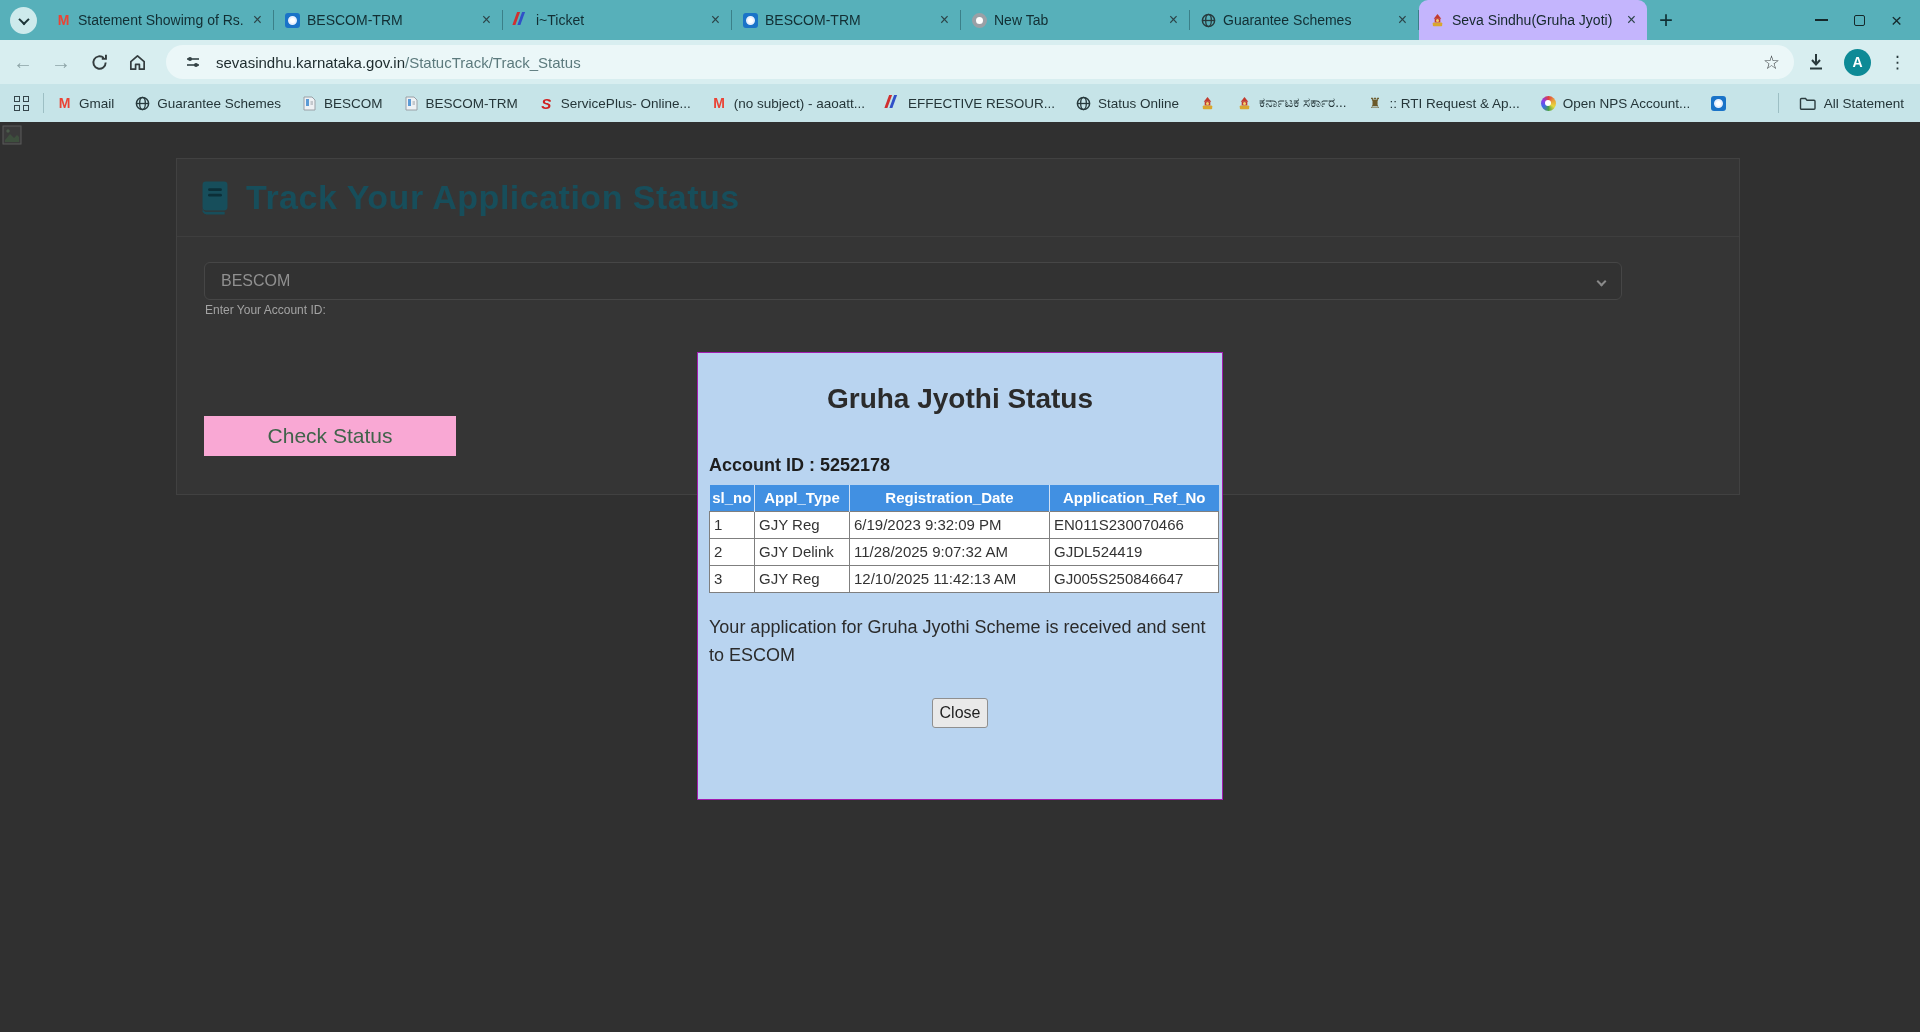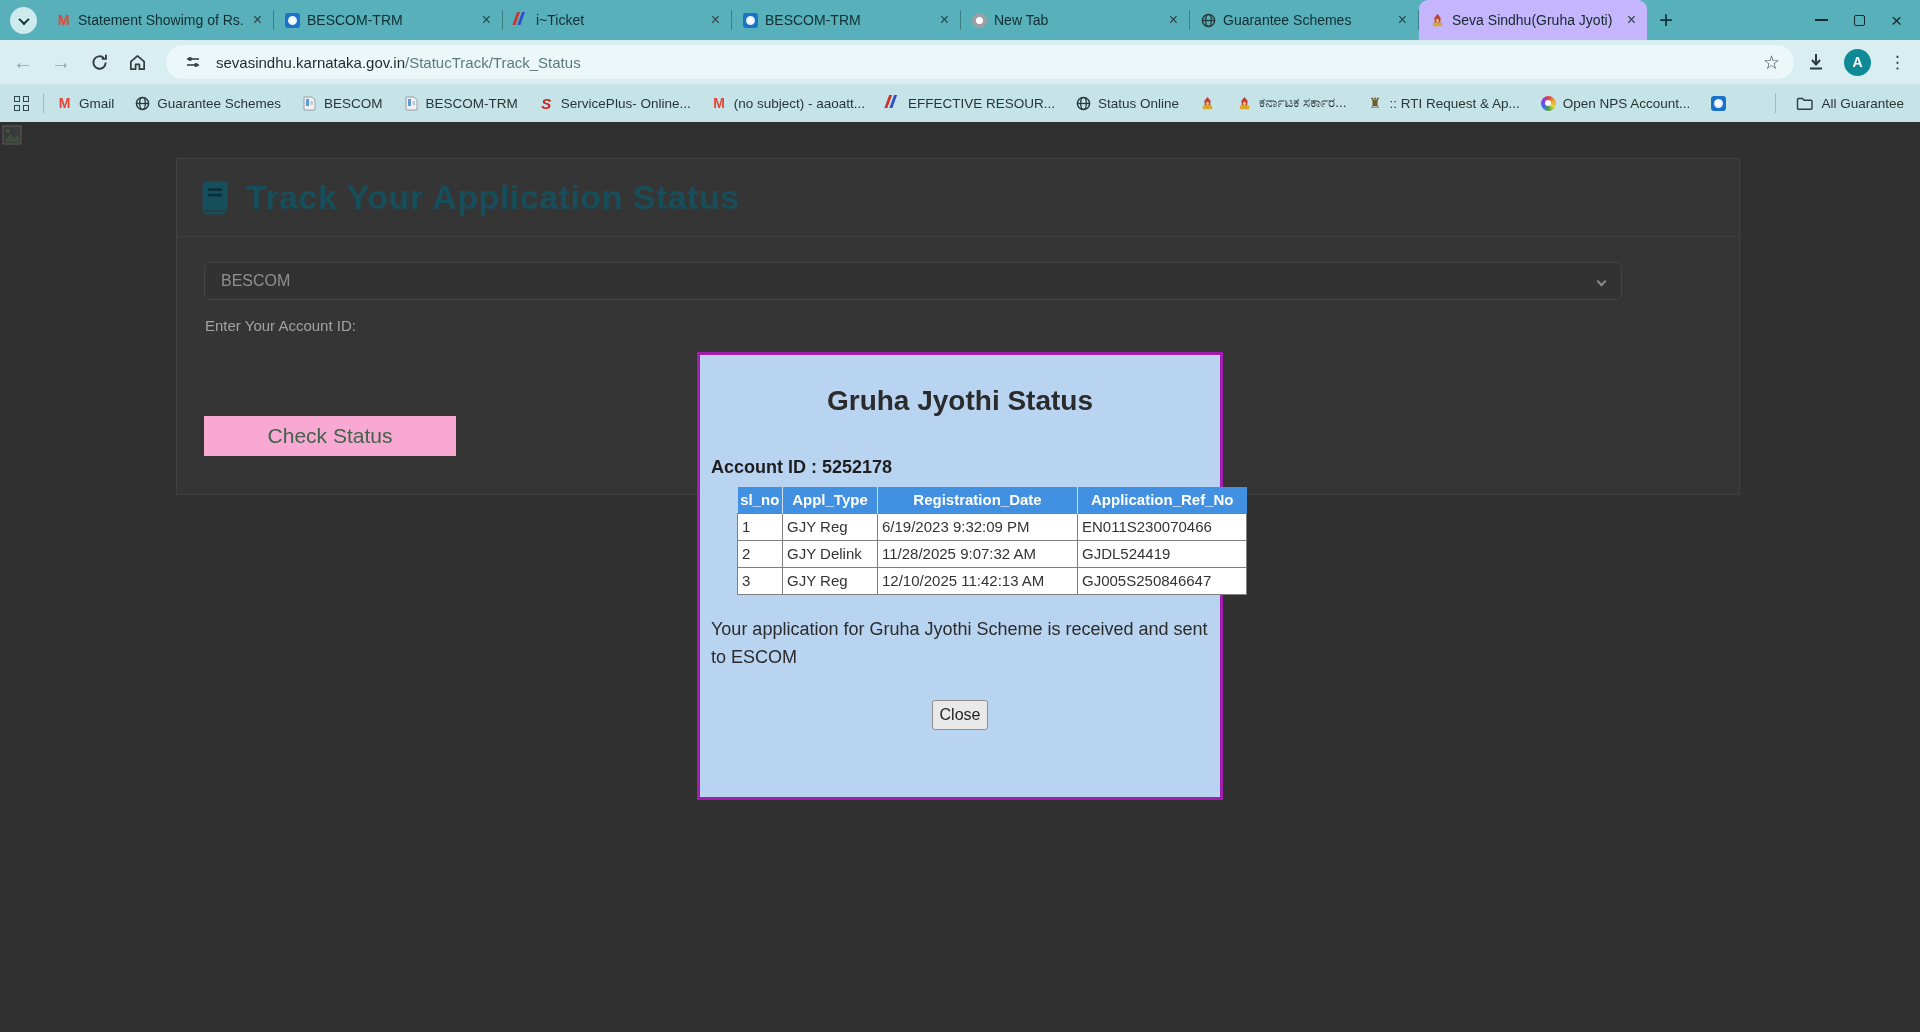--- a/index.html
+++ b/index.html
@@ -59,29 +59,29 @@
   .bookbar-right { margin-left:auto; display:flex; align-items:center; gap:8px; padding-right:16px; }
 
   
   .page { position:absolute; top:122px; left:0; width:1920px; height:680px; background:#303030; }
   .broken-img { position:absolute; left:2px; top:3px; }
   .card { position:absolute; left:176px; top:36px; width:1564px; height:337px; background:#353535; border:1px solid #414141; }
   .card-head { height:78px; border-bottom:1px solid #3e3e3e; display:flex; align-items:center; padding-left:21px; }
   .page-title { color:#174e5b; font-size:34px; font-weight:bold; margin-left:14px; letter-spacing:.5px; }
   .sel { position:absolute; left:27px; top:103px; width:1418px; height:38px; background:#323232; border:1px solid #464646; border-radius:6px; color:#909090; font-size:16px; display:flex; align-items:center; padding-left:16px; }
   .sel-caret { position:absolute; right:16px; top:15px; width:7px; height:7px; border-right:2px solid #8a8a8a; border-bottom:2px solid #8a8a8a; transform:rotate(45deg); }
-  .acct-label { position:absolute; left:28px; top:158px; color:#a3a3a3; font-size:15px;text-align:right; }
+  .acct-label { position:absolute; left:28px; top:144px; color:#a3a3a3; font-size:12px;text-align:right; }
   .inp { position:absolute; left:27px; top:189px; width:1516px; height:38px; background:#323232; border:1px solid #444; border-radius:6px; color:#858585; font-size:16px; display:flex; align-items:center; padding-left:16px; }
   .check-btn { position:absolute; left:27px; top:257px; width:252px; height:40px; background:#f9a8d4; border:none; border-radius:0; color:#40634a; font-size:21px; }
 
   
-  .modal { position:absolute; left:697px; top:352px; width:526px; height:448px; background:#b9d4f0; border:3px solid #a21caf; }
+  .modal { position:absolute; left:697px; top:352px; width:526px; height:448px; background:#b9d4f0; border:1px solid #a21caf; }
   .m-title { position:absolute; top:30px; left:0; width:100%; text-align:center; font-size:28px; font-weight:bold; color:#2b2b2b; }
   .m-acct { position:absolute; top:102px; left:11px; font-size:18px; font-weight:bold; color:#1e1e1e; }
-  .m-table { position:absolute; top:132px; left:11px; width:509px; border-collapse:collapse; table-layout:fixed;margin-left:26px; }
+  .m-table { position:absolute; top:132px; left:11px; width:509px; border-collapse:collapse; table-layout:fixed; }
   .m-table th { background:#4190e2; color:#fff; font-size:15px; font-weight:bold; height:26px; text-align:center; border-left:1px solid #cfe0f5; }
   .m-table th:first-child { border-left:none; }
   .m-table td { background:#fff; color:#333; font-size:15px; height:27px; border:1px solid #7f7f7f; padding-left:4px; white-space:nowrap; overflow:hidden; }
   .c0{width:45px}.c1{width:95px}.c2{width:200px}.c3{width:169px}
   .m-msg { position:absolute; top:260px; left:11px; width:500px; font-size:18px; font-weight:normal; color:#2b2b2b; line-height:28px; }
   .m-close { position:absolute; top:345px; left:50%; transform:translateX(-50%); width:56px; height:30px; background:#e9e9e9; border:1px solid #8f8f8f; border-radius:3px; font-size:16px; color:#1f1f1f; font-family:"Liberation Sans",sans-serif; }
 </style>
 </head>
 <body>
 
@@ -318,21 +318,21 @@
           <i></i>
         </span>
       </span>
     </span>
 
   <span class="bookbar-right">
     <span class="vsep"></span>
     <svg width="17" height="15" viewBox="0 0 17 15">
         <path d="M1.5 3.5 a1 1 0 0 1 1-1 h4 l1.5 1.8 h7 a1 1 0 0 1 1 1 v7 a1 1 0 0 1-1 1 h-12.5 a1 1 0 0 1-1-1 Z" fill="none" stroke="#2c3c3f" stroke-width="1.4"></path>
       </svg>
-    <span>All Guarantee</span>
+    <span>All Statement</span>
   </span>
 </div>
 
 <div class="page">
   <svg class="broken-img" width="20" height="20" viewBox="0 0 20 20">
       <rect x="1" y="1" width="18" height="18" fill="#3a3a3a" stroke="#5a5a5a"></rect>
       <path d="M3 15 L8 9 L12 13 L15 10 L17 12 V17 H3 Z" fill="#3d4f3d"></path>
       <circle cx="6" cy="6" r="1.7" fill="#4a5a4a"></circle>
     </svg>
 

